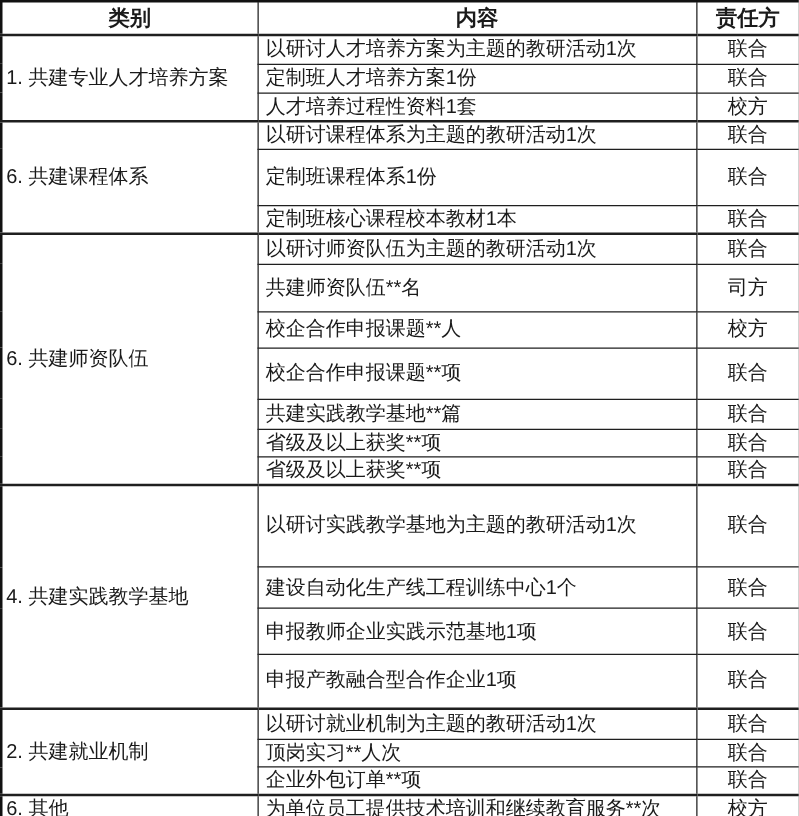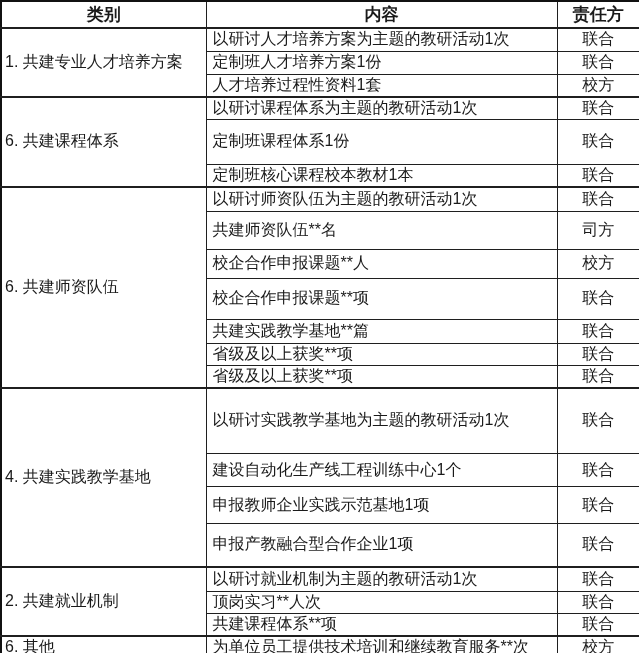--- a/index.html
+++ b/index.html
@@ -160,21 +160,21 @@
       <tr class="section-start" style="height:25px">
         <td class="category-cell" rowspan="3">2. 共建就业机制</td>
         <td class="content-cell">以研讨就业机制为主题的教研活动1次</td>
         <td class="party-cell">联合</td>
       </tr>
       <tr style="height:22px">
         <td class="content-cell">顶岗实习**人次</td>
         <td class="party-cell">联合</td>
       </tr>
       <tr style="height:21px">
-        <td class="content-cell">共建课程体系**项</td>
+        <td class="content-cell">企业外包订单**项</td>
         <td class="party-cell">联合</td>
       </tr>
 
       <tr class="section-start" style="height:22px">
         <td class="category-cell">6. 其他</td>
         <td class="content-cell">为单位员工提供技术培训和继续教育服务**次</td>
         <td class="party-cell">校方</td>
       </tr>
     </tbody>
   </table>

